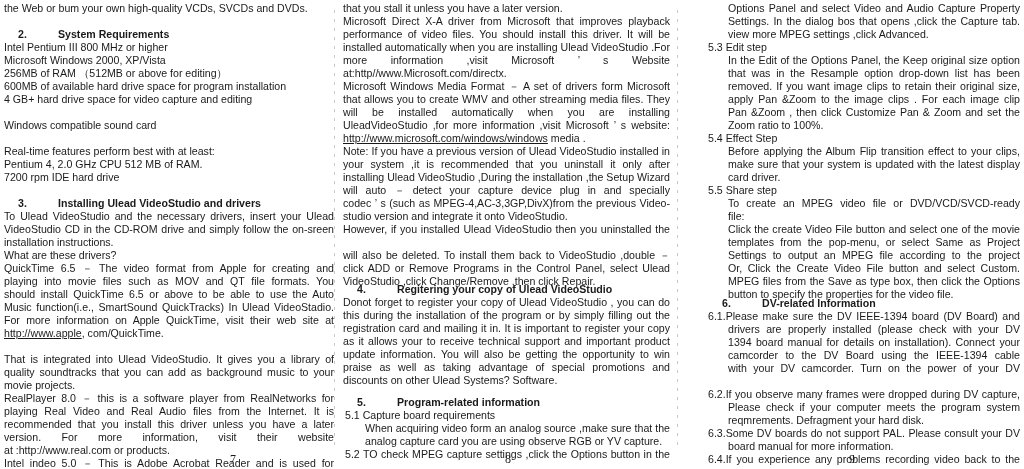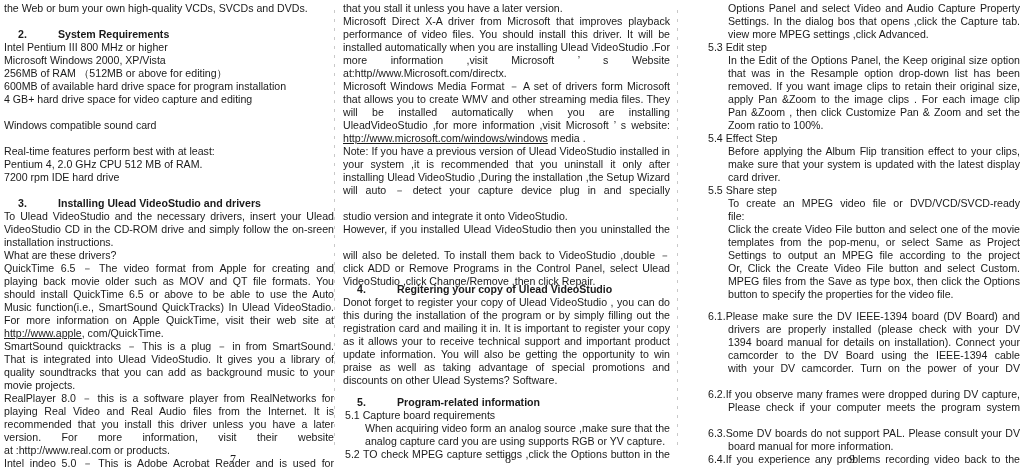--- a/index.html
+++ b/index.html
@@ -40,26 +40,25 @@
   <div class="ln" style="top:119px">Windows compatible sound card</div>
   <div class="ln" style="top:145px">Real-time features perform best with at least:</div>
   <div class="ln" style="top:158px">Pentium 4, 2.0 GHz CPU 512 MB of RAM.</div>
   <div class="ln" style="top:171px">7200 rpm IDE hard drive</div>
   <div class="ln h" style="top:197px"><span class="num">3.</span><span>Installing Ulead VideoStudio and drivers</span></div>
   <div class="ln j" style="top:210px">To Ulead VideoStudio and the necessary drivers, insert your Ulead</div>
   <div class="ln j" style="top:223px">VideoStudio CD in the CD-ROM drive and simply follow the on-sreen</div>
   <div class="ln" style="top:236px">installation instructions.</div>
   <div class="ln" style="top:249px">What are these drivers?</div>
   <div class="ln j" style="top:262px">QuickTime 6.5 － The video format from Apple for creating and</div>
-  <div class="ln j" style="top:275px">playing back movie older such as MOV and QT file formats. You</div>
+  <div class="ln j" style="top:275px">playing into movie files such as MOV and QT file formats. You</div>
   <div class="ln j" style="top:288px">should install QuickTime 6.5 or above to be able to use the Auto</div>
   <div class="ln j" style="top:301px">Music function(i.e., SmartSound QuickTracks) In Ulead VideoStadio.</div>
   <div class="ln j" style="top:314px">For more information on Apple QuickTime, visit their web site at</div>
   <div class="ln" style="top:327px"><span class="u">http://www.apple</span><span>, com/QuickTime.</span></div>
-  <div class="ln j" style="top:340px">SmartSound quicktracks － This is a plug － in from SmartSound.</div>
   <div class="ln j" style="top:353px">That is integrated into Ulead VideoStudio. It gives you a library of</div>
   <div class="ln j" style="top:366px">quality soundtracks that you can add as background music to your</div>
   <div class="ln" style="top:379px">movie projects.</div>
   <div class="ln j" style="top:392px">RealPlayer 8.0 － this is a software player from RealNetworks for</div>
   <div class="ln j" style="top:405px">playing Real Video and Real Audio files from the Internet. It is</div>
   <div class="ln j" style="top:418px">recommended that you install this driver unless you have a later</div>
   <div class="ln j" style="top:431px">version. For more information, visit their website</div>
   <div class="ln" style="top:444px">at :http://www.real.com or products.</div>
   <div class="ln j" style="top:457px">Intel indeo 5.0 － This is Adobe Acrobat Reader and is used for</div>
 </div>
@@ -73,37 +72,38 @@
   <div class="ln j" style="top:54px">more information ,visit Microsoft ’ s Website</div>
   <div class="ln j" style="top:80px">Microsoft Windows Media Format － A set of drivers form Microsoft</div>
   <div class="ln j" style="top:93px">that allows you to create WMV and other streaming media files. They</div>
   <div class="ln j" style="top:106px">will be installed automatically when you are installing</div>
   <div class="ln j" style="top:119px">UleadVideoStudio ,for more information ,visit Microsoft ’ s website:</div>
   <div class="ln" style="top:132px"><span class="u">http://www.microsoft.com/windows/windows</span><span> media .</span></div>
   <div class="ln j" style="top:158px">your system ,it is recommended that you uninstall it only after</div>
   <div class="ln j" style="top:145px">Note: If you have a previous version of Ulead VideoStudio installed in</div>
   <div class="ln j" style="top:171px">installing Ulead VideoStudio ,During the installation ,the Setup Wizard</div>
   <div class="ln j" style="top:184px">will auto － detect your capture device plug in and specially supported</div>
+  <div class="ln j" style="top:197px">codec ’ s (such as MPEG-4,AC-3,3GP,DivX)from the previous Video-</div>
   <div class="ln" style="top:210px">studio version and integrate it onto VideoStudio.</div>
   <div class="ln j" style="top:223px">However, if you installed Ulead VideoStudio then you uninstalled the</div>
   <div class="ln j" style="top:249px">will also be deleted. To install them back to VideoStudio ,double －</div>
   <div class="ln j" style="top:262px">click ADD or Remove Programs in the Control Panel, select Ulead</div>
   <div class="ln" style="top:275px">VideoStudio ,click Change/Remove ,then click Repair.</div>
   <div class="ln h" style="top:283px"><span class="num">4.</span><span>Regitering your copy of Ulead VideoStudio</span></div>
   <div class="ln j" style="top:296px">Donot forget to register your copy of Ulead VideoStudio , you can do</div>
   <div class="ln j" style="top:309px">this during the installation of the program or by simply filling out the</div>
   <div class="ln j" style="top:322px">registration card and mailing it in. It is important to register your copy</div>
   <div class="ln j" style="top:335px">as it allows your to receive technical support and important product</div>
   <div class="ln j" style="top:348px">update information. You will also be getting the opportunity to win</div>
   <div class="ln j" style="top:361px">praise as well as taking advantage of special promotions and</div>
   <div class="ln" style="top:374px">discounts on other Ulead Systems? Software.</div>
   <div class="ln h" style="top:396px"><span class="num">5.</span><span>Program-related information</span></div>
   <div class="ln" style="top:409px; left:2px">5.1 Capture board requirements</div>
   <div class="ln j" style="top:422px; left:22px">When acquiring video form an analog source ,make sure that the</div>
-  <div class="ln" style="top:435px; left:22px">analog capture card you are using supports RGB or YV capture.</div>
+  <div class="ln" style="top:435px; left:22px">analog capture card you are using observe RGB or YV capture.</div>
   <div class="ln j" style="top:448px; left:2px">5.2 TO check MPEG capture settings ,click the Options button in the</div>
 </div>
 
 <div class="page p9">
   <div class="ln j" style="top:2px; left:42px">Options Panel and select Video and Audio Capture Property</div>
   <div class="ln j" style="top:15px; left:42px">Settings. In the dialog bos that opens ,click the Capture tab. To</div>
   <div class="ln" style="top:28px; left:42px">view more MPEG settings ,click Advanced.</div>
   <div class="ln" style="top:41px; left:22px">5.3 Edit step</div>
   <div class="ln j" style="top:54px; left:42px">In the Edit of the Options Panel, the Keep original size option</div>
   <div class="ln j" style="top:67px; left:42px">that was in the Resample option drop-down list has been</div>
@@ -117,27 +117,29 @@
   <div class="ln" style="top:171px; left:42px">card driver.</div>
   <div class="ln" style="top:184px; left:22px">5.5 Share step</div>
   <div class="ln j" style="top:197px; left:42px">To create an MPEG video file or DVD/VCD/SVCD-ready MPEG</div>
   <div class="ln" style="top:210px; left:42px">file:</div>
   <div class="ln j" style="top:223px; left:42px">Click the create Video File button and select one of the movie</div>
   <div class="ln j" style="top:236px; left:42px">templates from the pop-menu, or select Same as Project</div>
   <div class="ln j" style="top:249px; left:42px">Settings to output an MPEG file according to the project settings.</div>
   <div class="ln j" style="top:262px; left:42px">Or, Click the Create Video File button and select Custom. Select</div>
   <div class="ln j" style="top:275px; left:42px">MPEG files from the Save as type box, then click the Options</div>
   <div class="ln" style="top:288px; left:42px">button to specify the properties for the video file.</div>
+  <div class="ln h" style="top:297px; left:22px"><span class="num">6.</span><span>DV-related Information</span></div>
   <div class="ln j" style="top:310px; left:22px">6.1.Please make sure the DV IEEE-1394 board (DV Board) and its</div>
   <div class="ln j" style="top:323px; left:42px">drivers are properly installed (please check with your DV IEEE-</div>
   <div class="ln j" style="top:336px; left:42px">1394 board manual for details on installation). Connect your DV</div>
   <div class="ln j" style="top:349px; left:42px">camcorder to the DV Board using the IEEE-1394 cable provided</div>
   <div class="ln j" style="top:362px; left:42px">with your DV camcorder. Turn on the power of your DV camcorder</div>
   <div class="ln j" style="top:388px; left:22px">6.2.If you observe many frames were dropped during DV capture,</div>
   <div class="ln j" style="top:401px; left:42px">Please check if your computer meets the program system</div>
+  <div class="ln" style="top:414px; left:42px">reqmrements. Defragment your hard disk.</div>
   <div class="ln j" style="top:427px; left:22px">6.3.Some DV boards do not support PAL. Please consult your DV</div>
   <div class="ln" style="top:440px; left:42px">board manual for more information.</div>
   <div class="ln j" style="top:453px; left:22px">6.4.If you experience any problems recording video back to the</div>
 </div>
 
 <div class="rule" style="left:334px; top:10px; height:440px;"></div>
 <div class="rule" style="left:677px; top:10px; height:440px;"></div>
 
 <div class="pnum" style="left:223px">7</div>
 <div class="pnum" style="left:498px">8</div>

